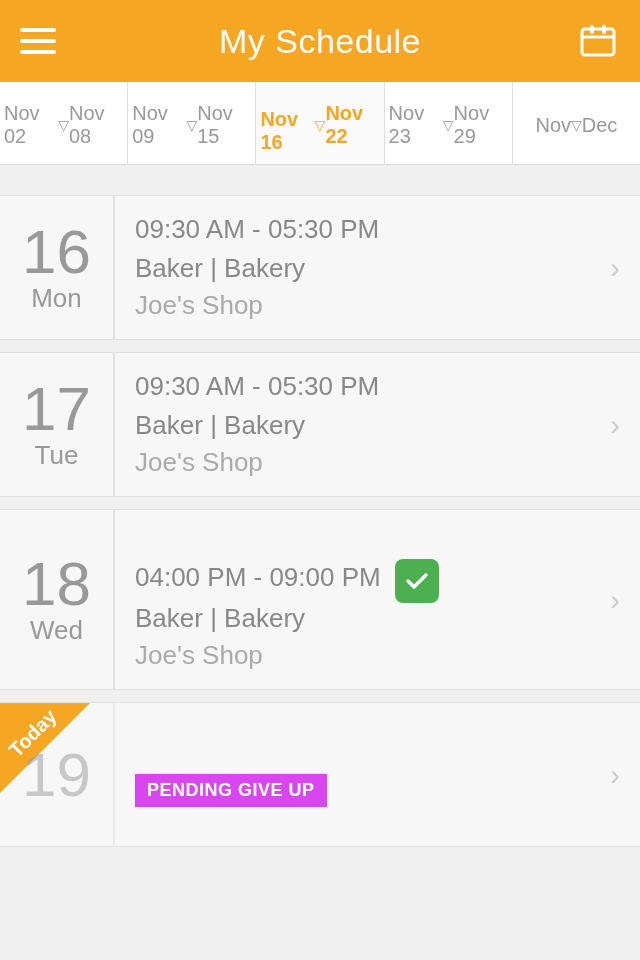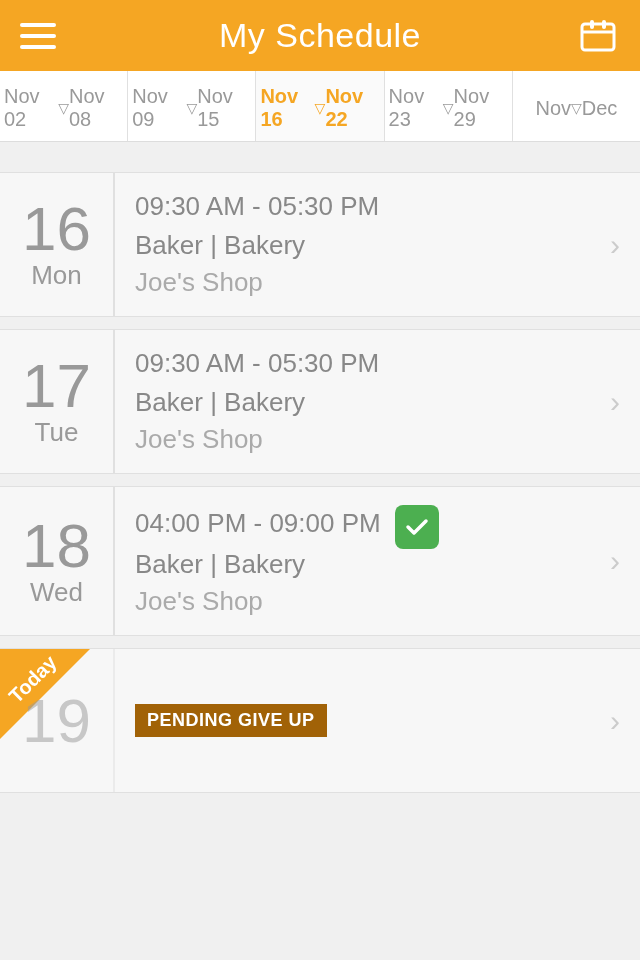--- a/index.html
+++ b/index.html
@@ -8,21 +8,21 @@
       width: 640px;
       min-height: 960px;
       font-family: -apple-system, 'Helvetica Neue', Arial, sans-serif;
       background: #f0f0f0;
       overflow-x: hidden;
     }
 
     
     .header {
       background: #F5A623;
-      height: 71px;
+      height: 82px;
       display: flex;
       align-items: center;
       justify-content: space-between;
       padding: 0 20px;
     }
     .header-menu-icon {
       width: 44px;
       height: 44px;
       display: flex;
       flex-direction: column;
@@ -81,20 +81,21 @@
       background: #fafafa;
     }
     .week-item .week-start {
       font-size: 20px;
       color: #999;
       font-weight: 400;
     }
     .week-item.active .week-start {
       color: #F5A623;
       font-weight: 600;
+      margin-top: 12px;
     }
     .week-item .chevron {
       font-size: 14px;
       color: #999;
       margin: 2px 0;
       line-height: 1;
     }
     .week-item.active .chevron {
       color: #F5A623;
     }
@@ -221,33 +222,34 @@
       color: white;
       font-size: 20px;
       font-weight: 600;
       transform: rotate(-45deg);
       transform-origin: center;
       line-height: 1;
     }
 
     
     .pending-badge {
-      background: #a16207;
+      background: #d946ef;
       color: white;
       font-size: 18px;
       font-weight: 700;
       padding: 6px 12px;
       letter-spacing: 0.5px;
       white-space: nowrap;
     }
 
     .item-time-row {
       display: flex;
       align-items: center;
       gap: 14px;
+      margin-top: 31px;
     }
   </style>
 </head>
 <body>
 
 <div class="header">
   <div class="header-menu-icon">
     <span></span>
     <span></span>
     <span></span>

